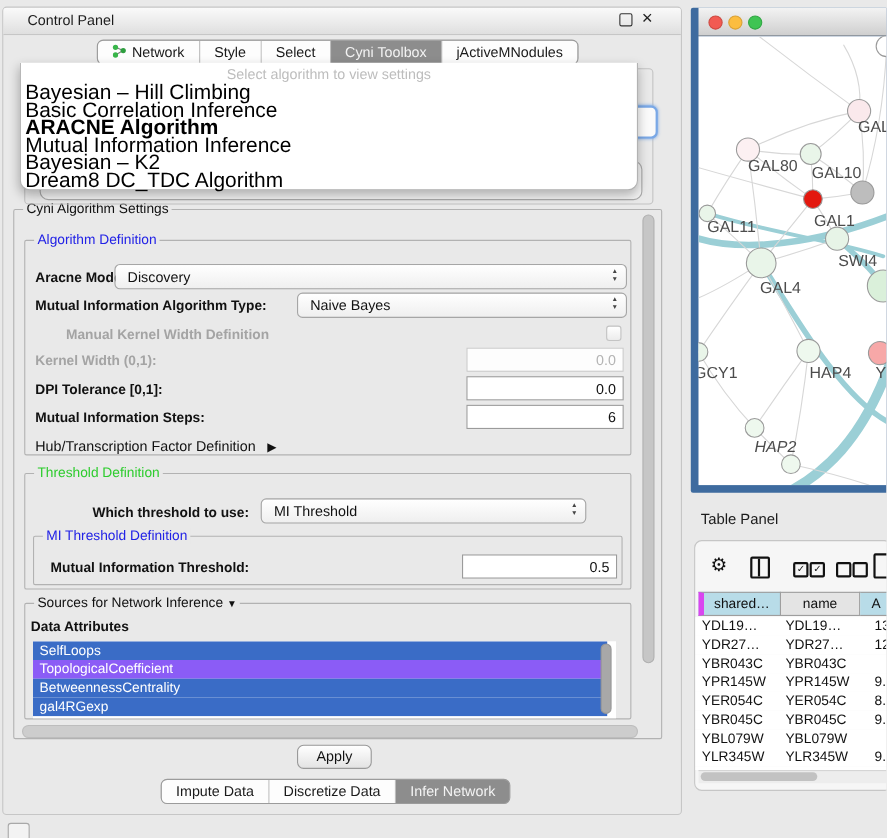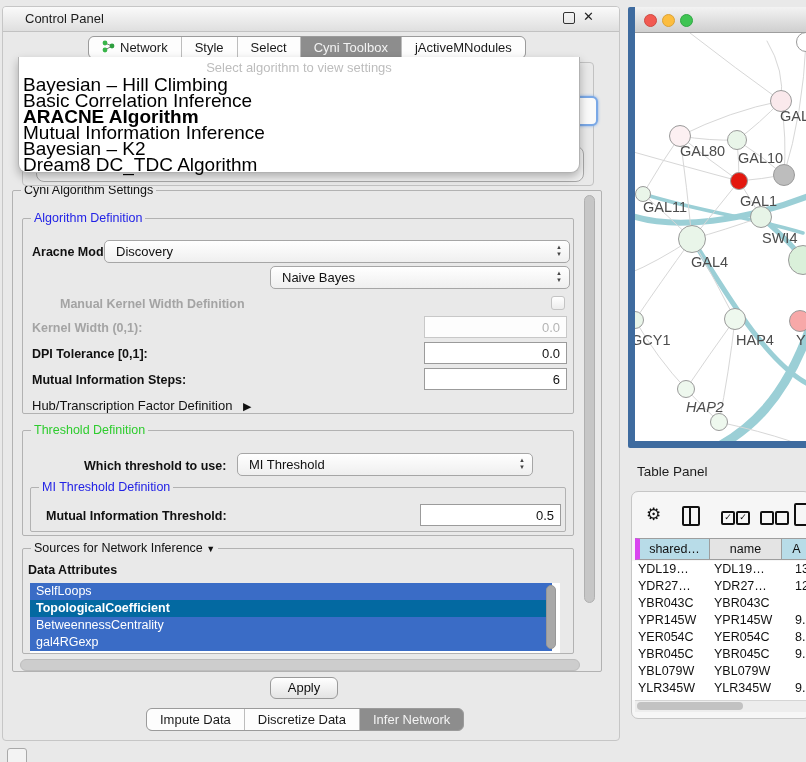--- a/index.html
+++ b/index.html
@@ -142,20 +142,21 @@
     <span class="lg blue">Algorithm Definition</span>
   </div>
   <div class="abs lbl" style="left:32px;top:245px;">Aracne Mode:</div>
   <div class="abs cb" style="left:104px;top:240px;width:466px;">
     <span class="tx">Discovery</span>
     <span class="ar">
         <div>▲</div>
         <div>▼</div>
       </span>
   </div>
+  <div class="abs lbl" style="left:32px;top:271px;">Mutual Information Algorithm Type:</div>
   <div class="abs cb" style="left:270px;top:266px;width:300px;">
     <span class="tx">Naive Bayes</span>
     <span class="ar">
         <div>▲</div>
         <div>▼</div>
       </span>
   </div>
   <div class="abs lbl dis" style="left:32px;top:297px;margin-left:28px;">Manual Kernel Width Definition</div>
   <div class="abs chk" style="left:551px;top:296px;"></div>
   <div class="abs lbl dis" style="left:32px;top:321px;">Kernel Width (0,1):</div>
@@ -190,21 +191,21 @@
   <div class="abs fs" style="left:22px;top:548px;width:552px;height:106px;">
     <span class="lg plain">
       <span>Sources for Network Inference</span>
       <span class="tri-d">▼</span>
     </span>
   </div>
   <div class="abs lbl" style="left:28px;top:563px;">Data Attributes</div>
   <div class="abs attrlist" style="left:30px;top:583px;width:530px;height:70px;">
     <div id="attrItems">
         <div class="attr" style="background: rgb(58, 108, 198); width: 516px;">SelfLoops</div>
-        <div class="attr" style="background: #0369a1; width: 516px; font-weight: bold;">TopologicalCoefficient</div>
+        <div class="attr" style="background: #8b5cf6; width: 516px;">TopologicalCoefficient</div>
         <div class="attr" style="background: rgb(58, 108, 198); width: 516px;">BetweennessCentrality</div>
         <div class="attr" style="background: rgb(58, 108, 198); width: 516px;">gal4RGexp</div>
       </div>
     <div class="vthumb" style="position:absolute;right:4px;top:2px;width:10px;height:64px;background:#a8a8a8;border-color:#979797;"></div>
   </div>
 
   <div class="abs btn" style="left:270px;top:677px;width:68px;">Apply</div>
 
   <div class="abs tabgroup" id="bottomTabs">
       <div class="tab">

